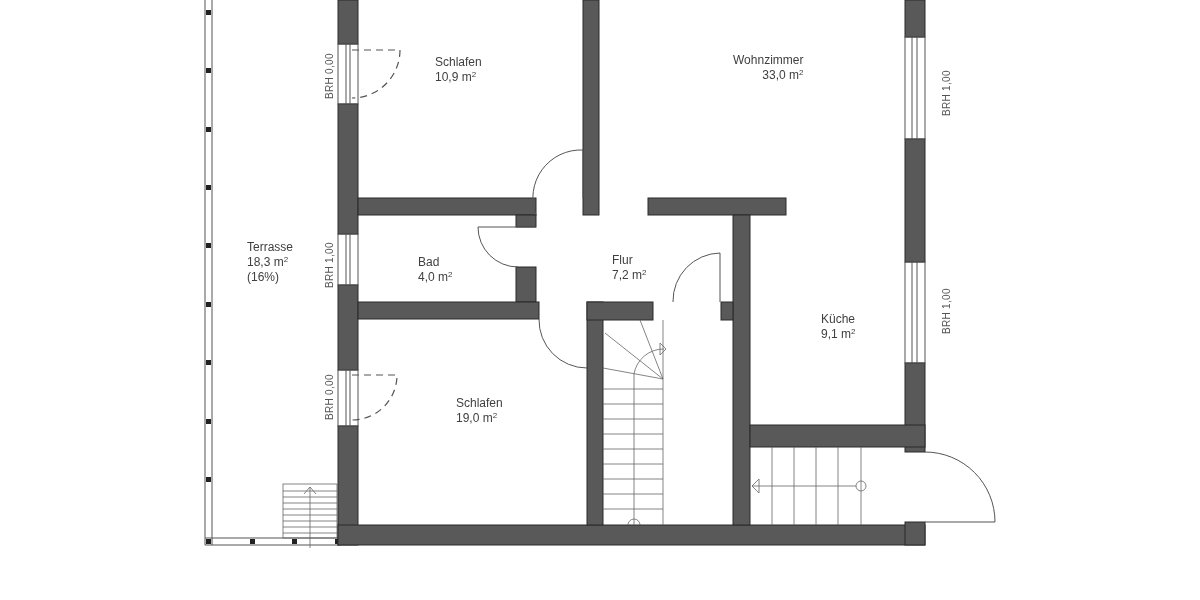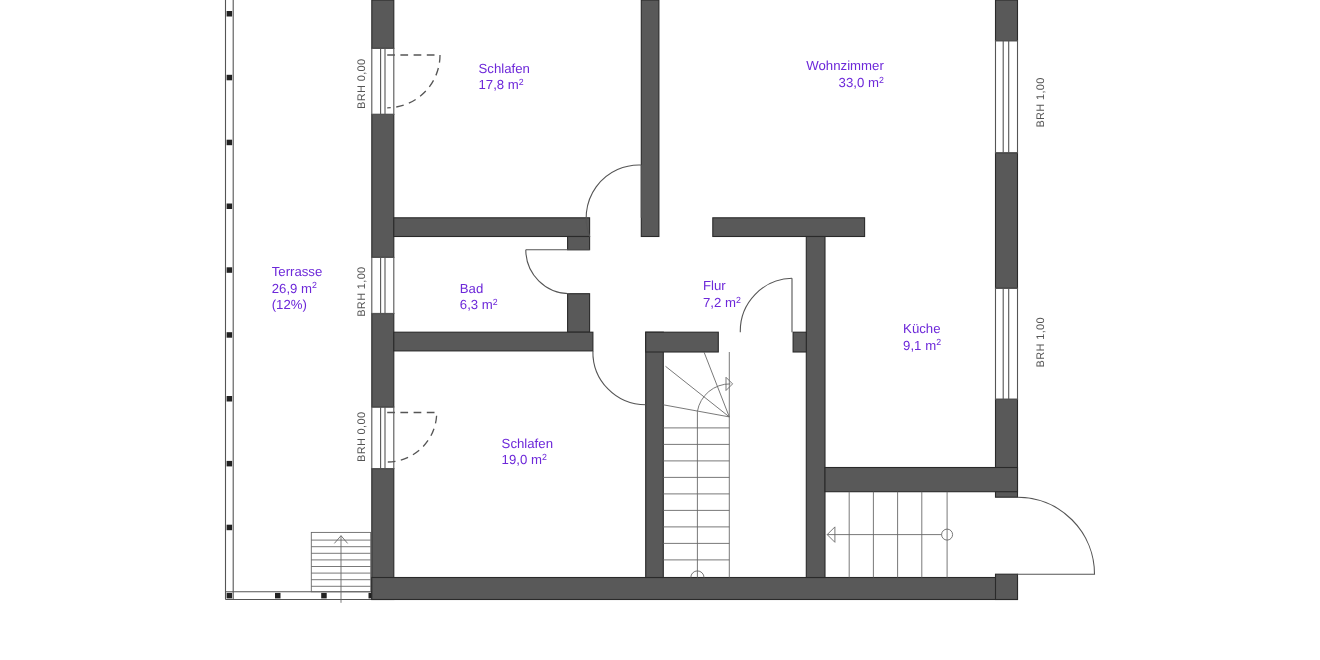--- a/index.html
+++ b/index.html
@@ -3,21 +3,21 @@
 <meta charset="utf-8">
 <style>
   html, body { margin: 0; padding: 0; background: #ffffff; }
   body { width: 1200px; height: 600px; overflow: hidden; position: relative; font-family: "Liberation Sans", "DejaVu Sans", sans-serif; }
   #plan { position: absolute; left: 0; top: 0; width: 1200px; height: 600px; }
   .wall { fill: #595959; stroke: #2a2a2a; stroke-width: 1; }
   .thin { stroke: #555; stroke-width: 1; fill: none; }
   .thin2 { stroke: #666; stroke-width: 0.8; fill: none; }
   .dash { stroke: #555; stroke-width: 1.2; fill: none; stroke-dasharray: 7 5; }
   .post { fill: #222; }
-  .label { position: absolute; font-size: 12px; color: #6d28d9; line-height: 15px; white-space: nowrap; }
+  .label { position: absolute; font-size: 12px; color: #404040; line-height: 15px; white-space: nowrap; }
   .label sup { font-size: 8px; vertical-align: 4px; line-height: 0; }
   .brh { position: absolute; font-size: 10px; color: #555; white-space: nowrap; transform-origin: left top; transform: rotate(-90deg); letter-spacing: 0.3px; }
 </style>
 </head>
 <body>
 
 <svg id="plan" viewBox="0 0 1200 600" xmlns="http://www.w3.org/2000/svg">
 
   <g>
     <line class="thin" x1="205" y1="0" x2="205" y2="545"></line>
@@ -155,45 +155,45 @@
     <line class="thin2" x1="838" y1="447" x2="838" y2="525"></line>
     <line class="thin2" x1="861" y1="447" x2="861" y2="525"></line>
     <line class="thin2" x1="752" y1="486" x2="856" y2="486"></line>
     <circle class="thin2" cx="861" cy="486" r="5"></circle>
     <path class="thin2" d="M752 486 L759 479 L759 493 Z"></path>
   </g>
 </svg>
 
 <div class="label" style="left:435px; top:55px;">
   <div>Schlafen</div>
-  <div><span>17,8</span> <span>m</span><sup>2</sup></div>
+  <div><span>10,9</span> <span>m</span><sup>2</sup></div>
 </div>
 
 <div class="label" style="left:733px; top:53px;text-align:right;">
   <div>Wohnzimmer</div>
   <div><span>33,0</span> <span>m</span><sup>2</sup></div>
 </div>
 
 <div class="label" style="left:247px; top:240px;">
   <div>Terrasse</div>
-  <div><span>26,9</span> <span>m</span><sup>2</sup></div>
-  <div>(12%)</div>
+  <div><span>18,3</span> <span>m</span><sup>2</sup></div>
+  <div>(16%)</div>
 </div>
 
 <div class="label" style="left:418px; top:255px;">
   <div>Bad</div>
-  <div><span>6,3</span> <span>m</span><sup>2</sup></div>
-</div>
-
-<div class="label" style="left:612px; top:253px;margin-left:27px;">
+  <div><span>4,0</span> <span>m</span><sup>2</sup></div>
+</div>
+
+<div class="label" style="left:612px; top:253px;">
   <div>Flur</div>
   <div><span>7,2</span> <span>m</span><sup>2</sup></div>
 </div>
 
-<div class="label" style="left:821px; top:292px;">
+<div class="label" style="left:821px; top:312px;">
   <div>Küche</div>
   <div><span>9,1</span> <span>m</span><sup>2</sup></div>
 </div>
 
 <div class="label" style="left:456px; top:396px;">
   <div>Schlafen</div>
   <div><span>19,0</span> <span>m</span><sup>2</sup></div>
 </div>
 
 <div class="brh" style="left:324px; top:99px;">BRH 0,00</div>

